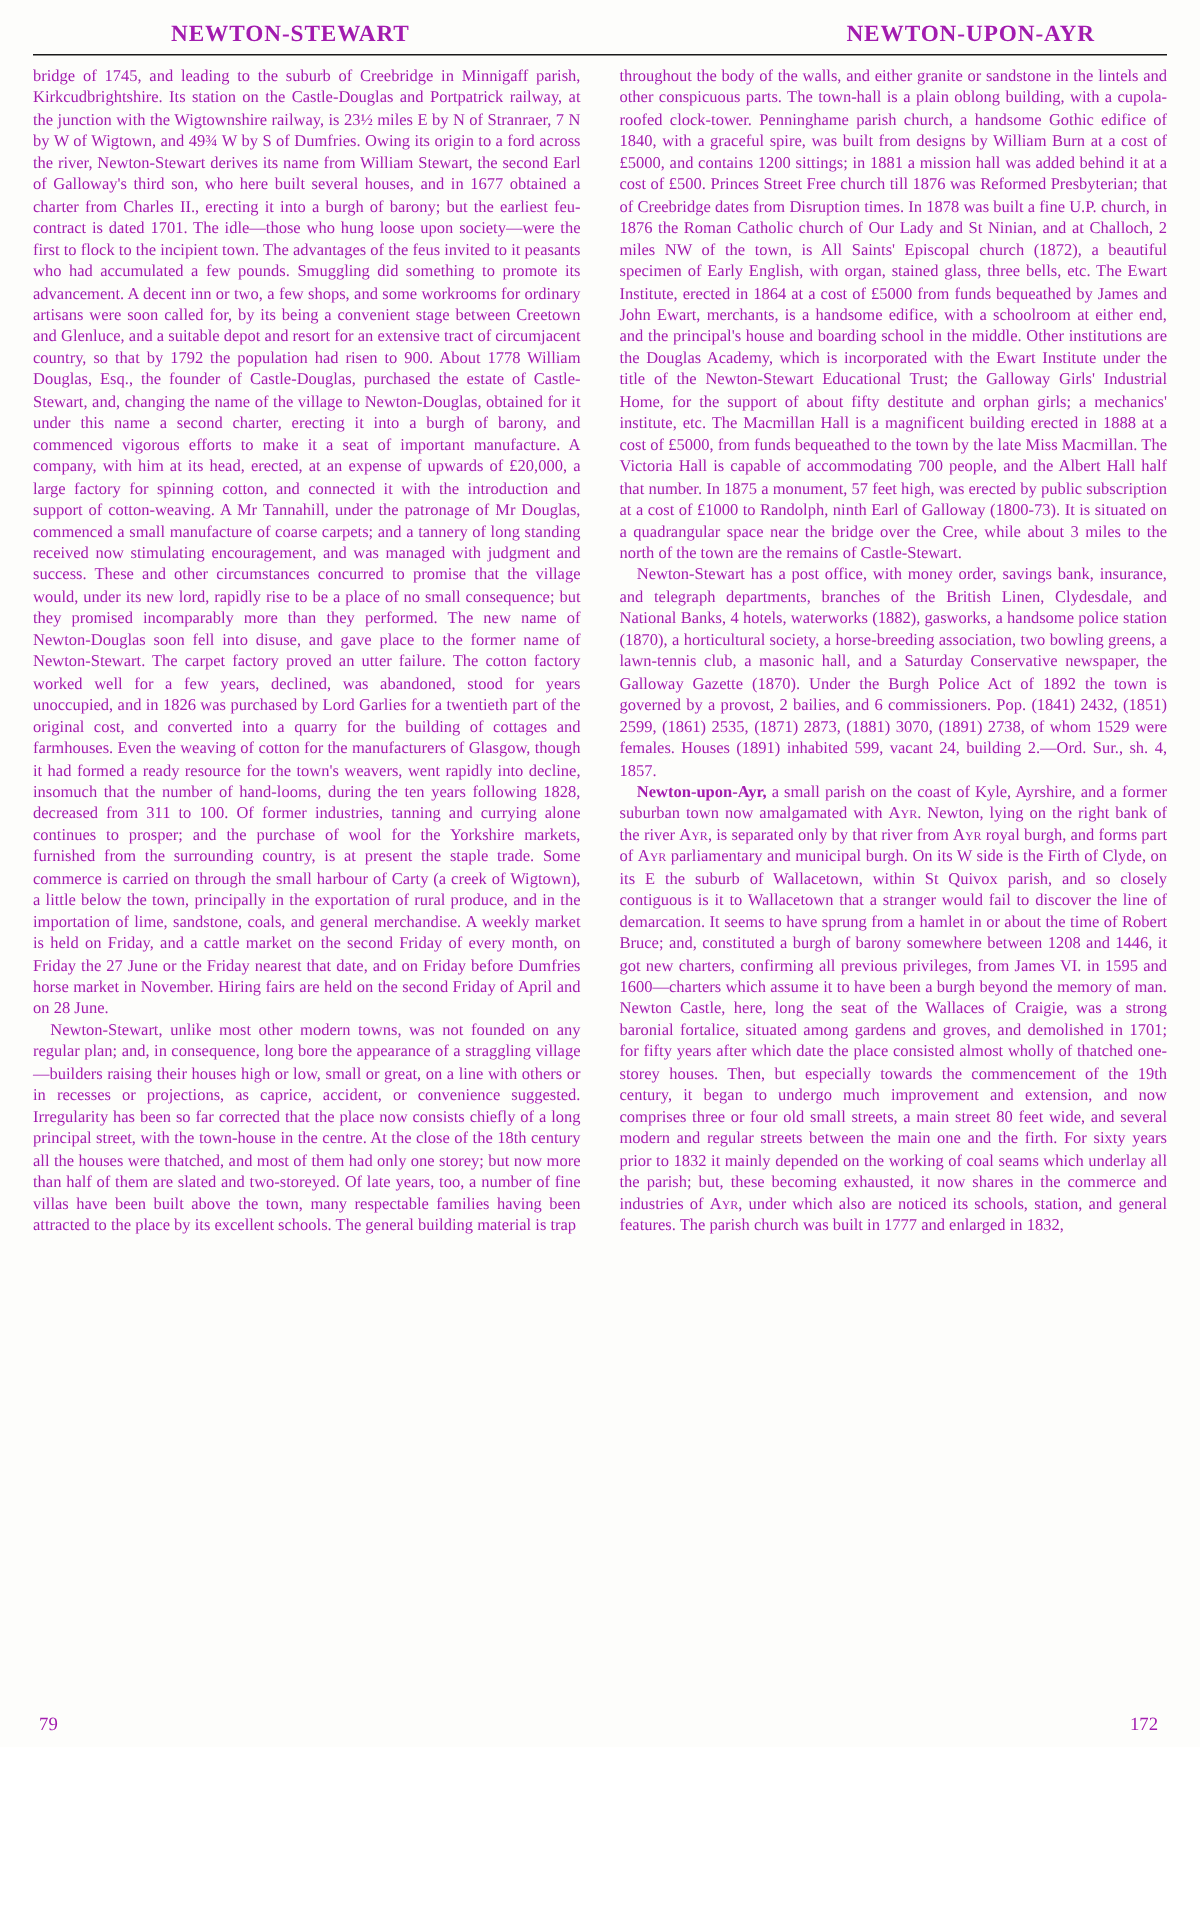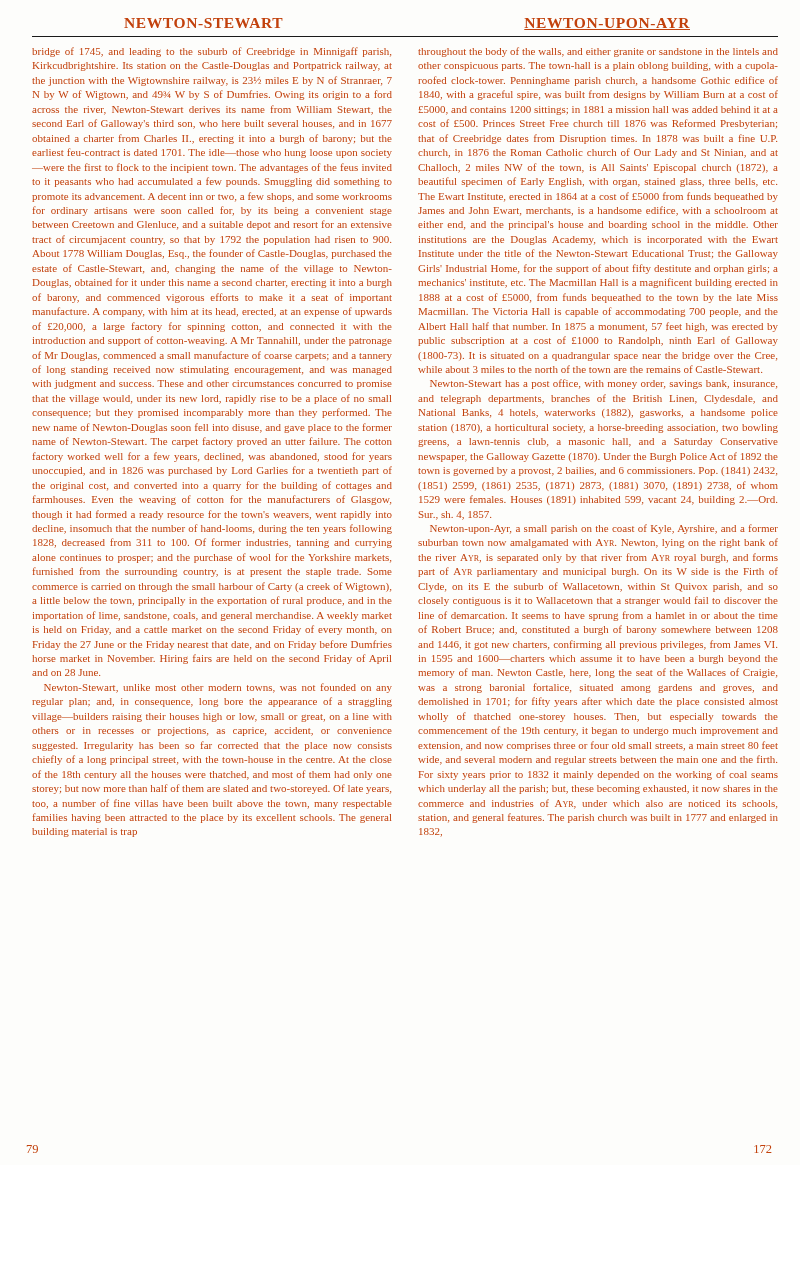--- a/index.html
+++ b/index.html
@@ -6,41 +6,41 @@
     margin: 0;
     padding: 0;
     background: #ffffff;
   }
   .page {
     position: relative;
     width: 800px;
     height: 1165px;
     background: #fdfdfb;
     font-family: "Liberation Serif", serif;
-    color: #c2410c;
+    color: #a21caf;
     box-sizing: border-box;
-    padding: 14px 22px 10px 32px;
+    padding: 14px 22px 10px 22px;
     overflow: hidden;
   }
   .header {
     display: flex;
     justify-content: space-between;
     align-items: baseline;
     padding: 0 4px 4px 4px;
     border-bottom: 1.5px solid #1a1a1a;
     margin-bottom: 7px;
   }
   .header .hdr-left, .header .hdr-right {
     font-size: 15.5px;
     font-weight: bold;
     letter-spacing: 0.6px;
     font-family: "Liberation Serif", serif;
   }
   .header .hdr-left { margin-left: 88px; }
-  .header .hdr-right { margin-right: 84px; text-decoration: underline; }
+  .header .hdr-right { margin-right: 44px; }
 
   .columns {
     display: flex;
     gap: 0;
     height: 1180px;
   }
   .col {
     width: 50%;
     box-sizing: border-box;
     font-size: 11px;
@@ -50,21 +50,21 @@
     hyphens: manual;
   }
   .col-left { padding-right: 13px; }
   .col-right { padding-left: 13px; }
 
   .col p {
     margin: 0;
     text-indent: 1.05em;
   }
   .col p.noindent { text-indent: 0; }
-  .entry-name { font-weight: normal; }
+  .entry-name { font-weight: bold; }
   .smallcaps { font-variant: small-caps; font-family: Liberation Serif, serif; }
   em, .ital { }
 
   .footer {
     position: absolute;
     left: 22px;
     right: 22px;
     bottom: 8px;
     display: flex;
     justify-content: space-between;

